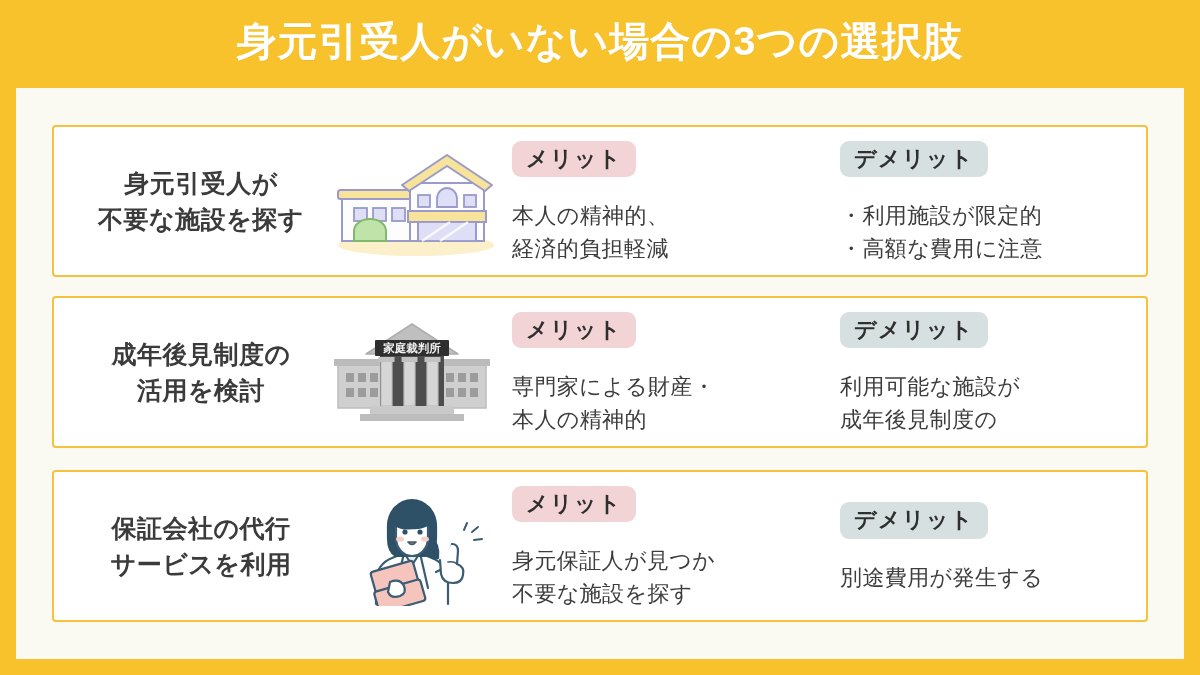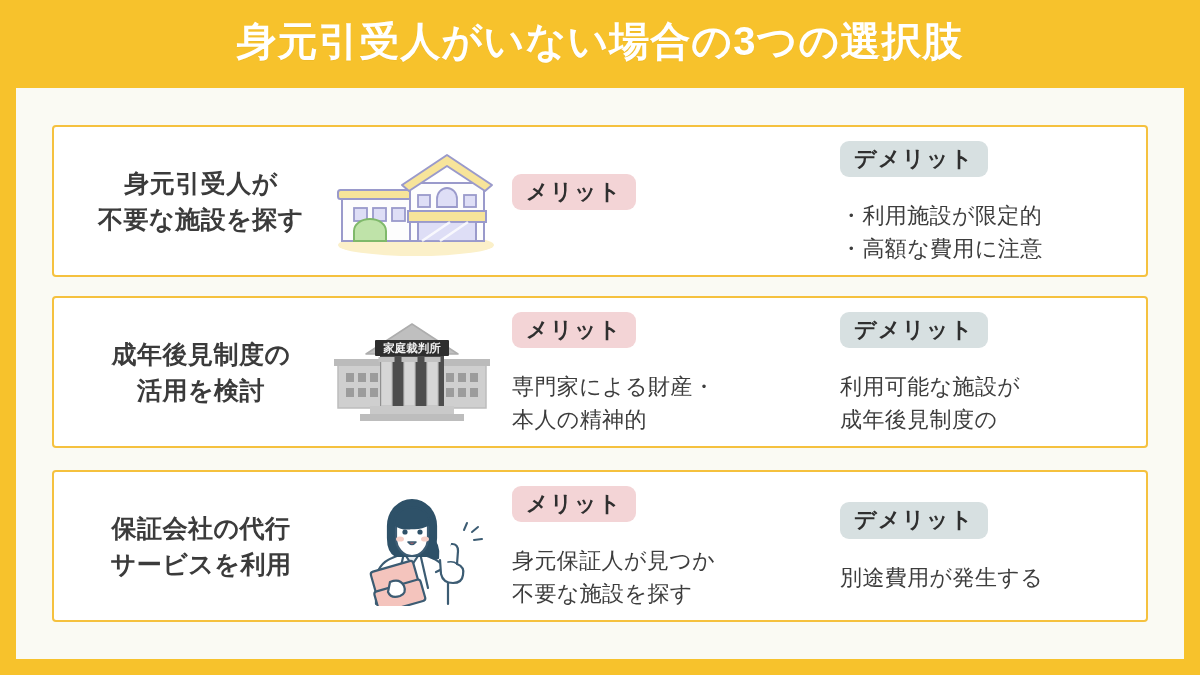--- a/index.html
+++ b/index.html
@@ -166,20 +166,24 @@
           <rect x="94" y="77" width="58" height="19" fill="#DEDEF6" stroke="#9A9ACB" stroke-width="1.8"></rect>
           <path d="M98 96 L126 77 M116 96 L144 77" stroke="#FFFFFF" stroke-width="2.5" opacity="0.8"></path>
           <line x1="94" y1="77" x2="94" y2="96" stroke="#9A9ACB" stroke-width="1.8"></line>
           <line x1="152" y1="77" x2="152" y2="96" stroke="#9A9ACB" stroke-width="1.8"></line>
         </svg>
       </div>
 
       <div class="cols">
         <div class="col merit">
           <div class="badge merit-badge">メリット</div>
+          <div class="col-body">
+            <span class="line">本人の精神的、</span>
+            <span class="line">経済的負担軽減</span>
+          </div>
         </div>
         <div class="col demerit">
           <div class="badge demerit-badge">デメリット</div>
           <div class="col-body">
             <span class="line">・利用施設が限定的</span>
             <span class="line">・高額な費用に注意</span>
           </div>
         </div>
       </div>
     </div>

